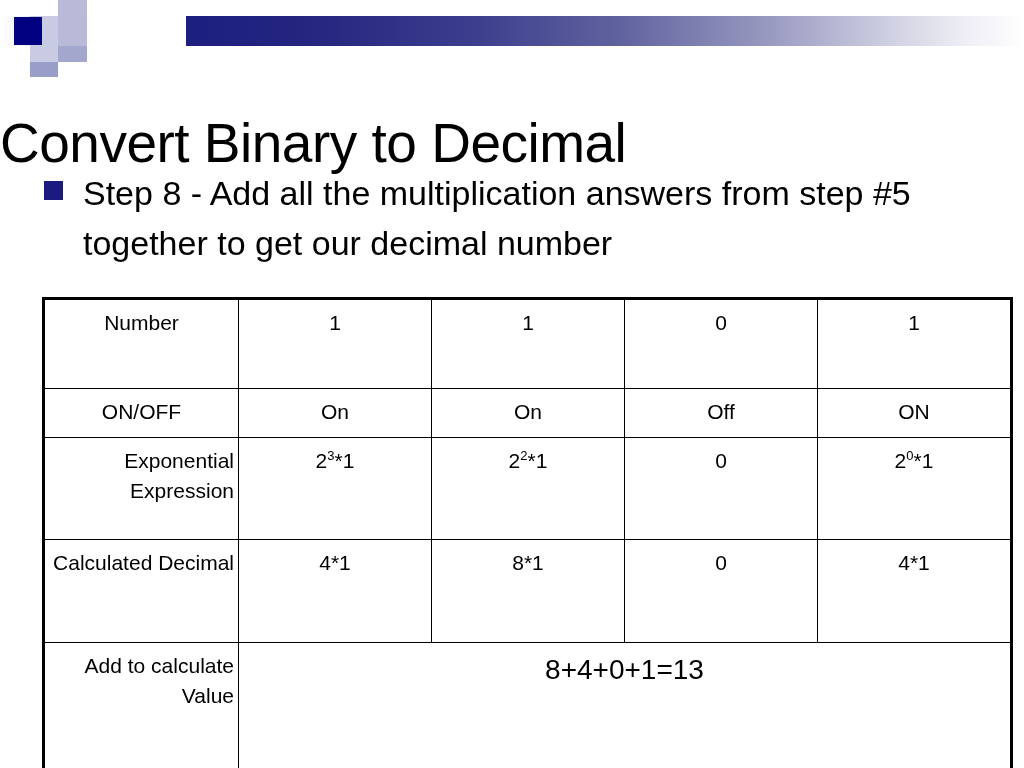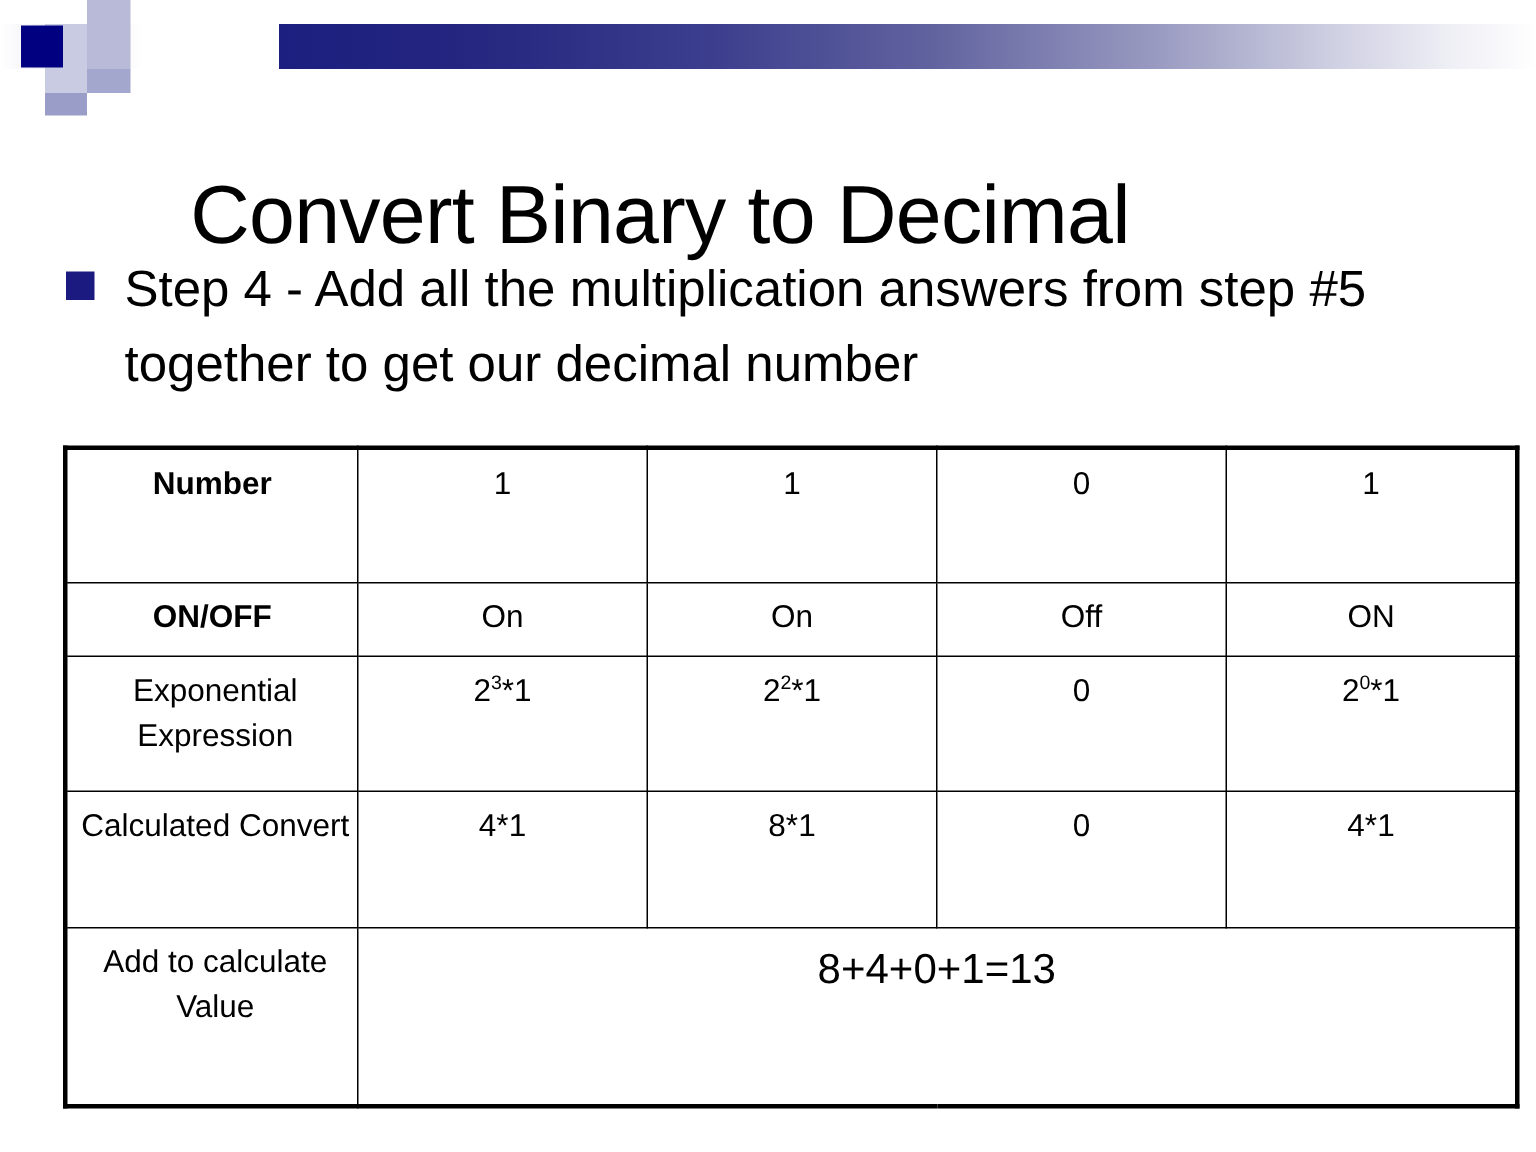--- a/index.html
+++ b/index.html
@@ -56,21 +56,21 @@
   .sq-lav2   { background: #a3a6cd; }
   .sq-lav3   { background: #c9cbe2; }
   .sq-lav4   { background: #9a9dc8; }
 
   
   #title {
     position: absolute;
     left: 0;
     top: 76px;
     width: 880px;
-    text-align: center;
+    text-align: left;
     font-size: 55px;
     line-height: 60px;
     font-weight: normal;
     letter-spacing: -0.5px;
   }
 
   
   #bullet-row {
     position: absolute;
     left: 44px;
@@ -115,25 +115,24 @@
   }
   .c-label {
     width: 185px;
   }
   .c-data {
     width: 184px;
   }
   .lbl-center {
     text-align: center;
     padding: 8px 4px 0 4px;
-    font-weight: bold;
   }
   .lbl-left {
-    text-align: center;
-    padding: 8px 4px 4px 8px;
+    text-align: right;
+    padding: 8px 4px 16px 8px;
   }
   .val {
     text-align: center;
     padding: 8px 4px 0 4px;
   }
   .r-number td   { height: 80px; }
   .r-onoff  td   { height: 40px; margin-top: 45px; }
   .r-exp    td   { height: 77px; }
   .r-calc   td   { height: 78px; }
   .r-solved td   { height: 72px; }
@@ -162,21 +161,21 @@
   <div class="sq sq-navy" style="left:14px; top:17px; width:28px; height:28px;"></div>
   <div class="sq sq-lav3" style="left:30px; top:46px; width:28px; height:16px;"></div>
   <div class="sq sq-lav2" style="left:58px; top:46px; width:29px; height:16px;"></div>
   <div class="sq sq-lav4" style="left:30px; top:62px; width:28px; height:15px;"></div>
 </div>
 
 <h1 id="title">Convert Binary to Decimal</h1>
 
 <div id="bullet-row">
   <div id="bullet-marker"></div>
-  <div id="bullet-text">Step 4 - Add all the multiplication answers from step #5 together to get our decimal number</div>
+  <div id="bullet-text">Step 8 - Add all the multiplication answers from step #5 together to get our decimal number</div>
 </div>
 
 <div id="tbl-wrap">
   <table>
     <tbody>
       <tr class="r-number">
         <td class="c-label lbl-center">Number</td>
         <td class="c-data val">1</td>
         <td class="c-data val">1</td>
         <td class="c-data val">0</td>
@@ -190,21 +189,21 @@
         <td class="c-data val">ON</td>
       </tr>
       <tr class="r-exp">
         <td class="c-label lbl-left">Exponential Expression</td>
         <td class="c-data val">2<sup>3</sup>*1</td>
         <td class="c-data val">2<sup>2</sup>*1</td>
         <td class="c-data val">0</td>
         <td class="c-data val">2<sup>0</sup>*1</td>
       </tr>
       <tr class="r-calc">
-        <td class="c-label lbl-left">Calculated Convert</td>
+        <td class="c-label lbl-left">Calculated Decimal</td>
         <td class="c-data val">4*1</td>
         <td class="c-data val">8*1</td>
         <td class="c-data val">0</td>
         <td class="c-data val">4*1</td>
       </tr>
       <tr class="r-add">
         <td class="c-label lbl-left">Add to calculate Value</td>
         <td class="total" colspan="4">8+4+0+1=13</td>
       </tr>
     </tbody>

